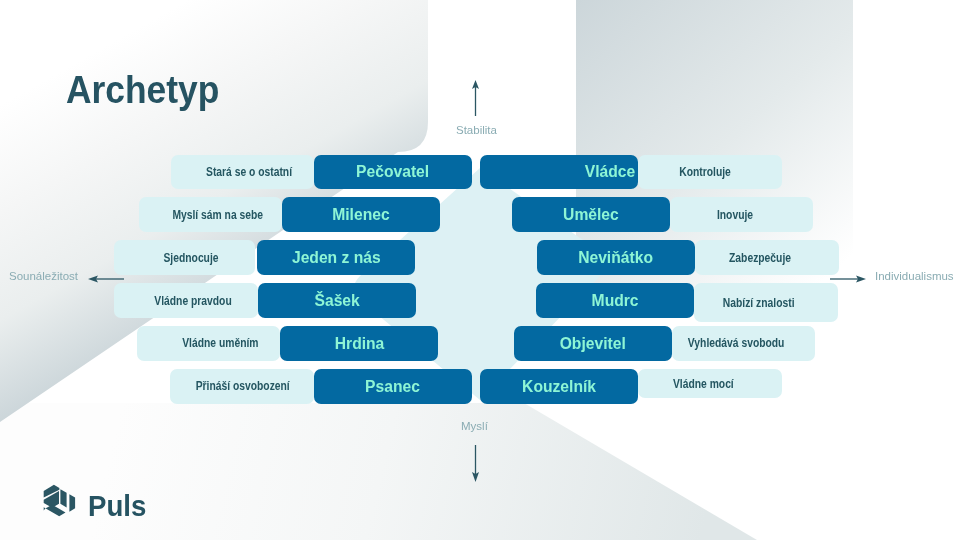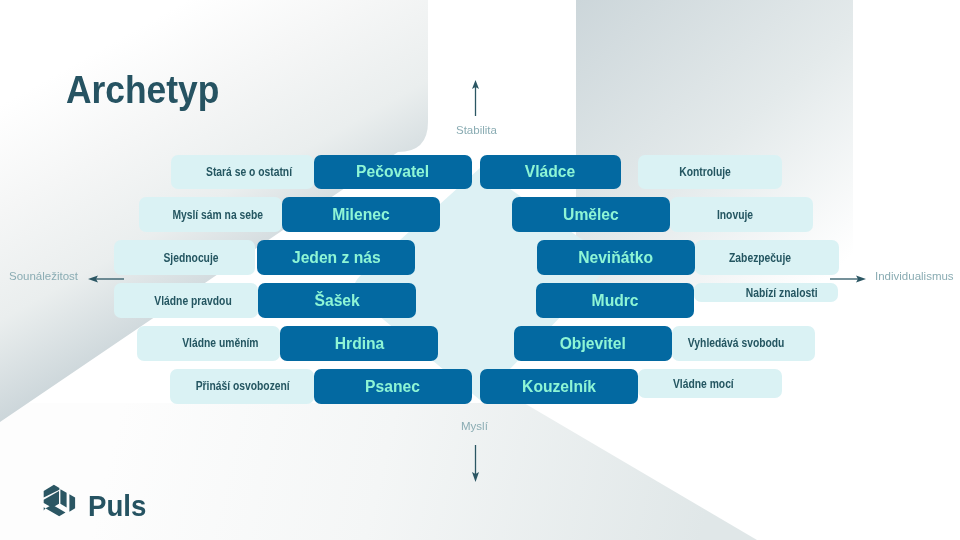--- a/index.html
+++ b/index.html
@@ -65,21 +65,21 @@
 
   <div class="title">Archetyp</div>
 
   <div id="bars-layer">
       <div class="bar light" style="left: 170.5px; top: 154.5px; width: 143.5px; height: 34.8px; padding-left: 14px;">
         <span class="txt">Stará se o ostatní</span>
       </div>
       <div class="bar dark" style="left: 314px; top: 154.5px; width: 158px; height: 34.8px;">
         <span class="txt">Pečovatel</span>
       </div>
-      <div class="bar dark" style="left: 480px; top: 154.5px; width: 141px; height: 34.8px;">
+      <div class="bar dark" style="left: 480px; top: 154.5px; width: 158px; height: 34.8px; justify-content: flex-end;">
         <span class="txt">Vládce</span>
       </div>
       <div class="bar light" style="left: 638px; top: 154.5px; width: 143.5px; height: 34.8px; padding-right: 10px;">
         <span class="txt">Kontroluje</span>
       </div>
       <div class="bar light" style="left: 138.7px; top: 197.4px; width: 143.5px; height: 34.8px; padding-left: 14px;">
         <span class="txt">Myslí sám na sebe</span>
       </div>
       <div class="bar dark" style="left: 282.2px; top: 197.4px; width: 158px; height: 34.8px;">
         <span class="txt">Milenec</span>
@@ -104,21 +104,21 @@
       </div>
       <div class="bar light" style="left: 114.3px; top: 283.2px; width: 143.5px; height: 34.8px; padding-left: 14px;">
         <span class="txt">Vládne pravdou</span>
       </div>
       <div class="bar dark" style="left: 257.8px; top: 283.2px; width: 158px; height: 34.8px;">
         <span class="txt">Šašek</span>
       </div>
       <div class="bar dark" style="left: 536.2px; top: 283.2px; width: 158px; height: 34.8px;">
         <span class="txt">Mudrc</span>
       </div>
-      <div class="bar light" style="left: 694.2px; top: 283.2px; width: 143.5px; height: 19px; padding-right: 14px; justify-content: flex-end;">
+      <div class="bar light" style="left: 694.2px; top: 283.2px; width: 143.5px; height: 39px; padding-right: 14px;">
         <span class="txt">Nabízí znalosti</span>
       </div>
       <div class="bar light" style="left: 136.7px; top: 326.1px; width: 143.5px; height: 34.8px; padding-left: 24px;">
         <span class="txt">Vládne uměním</span>
       </div>
       <div class="bar dark" style="left: 280.2px; top: 326.1px; width: 158px; height: 34.8px;">
         <span class="txt">Hrdina</span>
       </div>
       <div class="bar dark" style="left: 513.8px; top: 326.1px; width: 158px; height: 34.8px;">
         <span class="txt">Objevitel</span>

